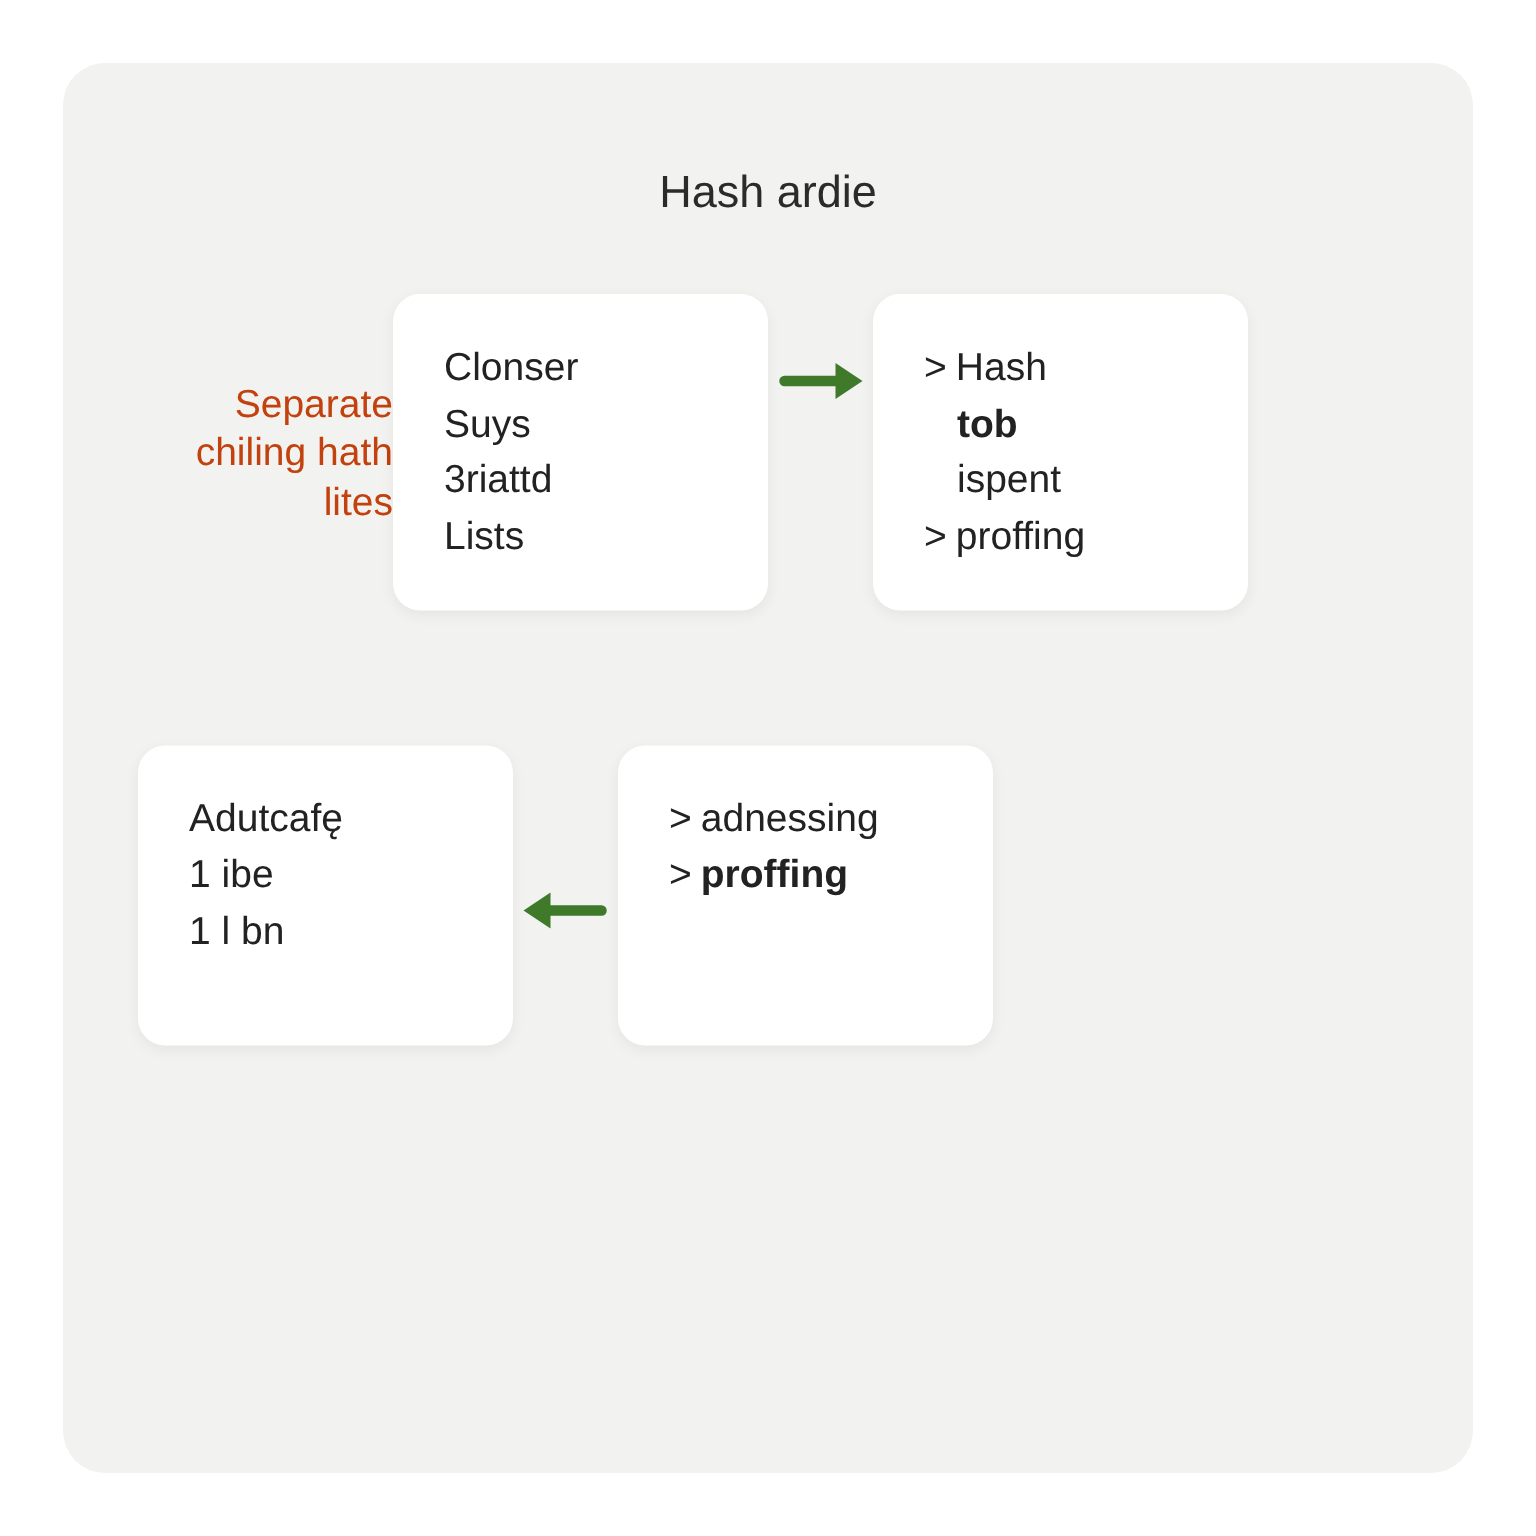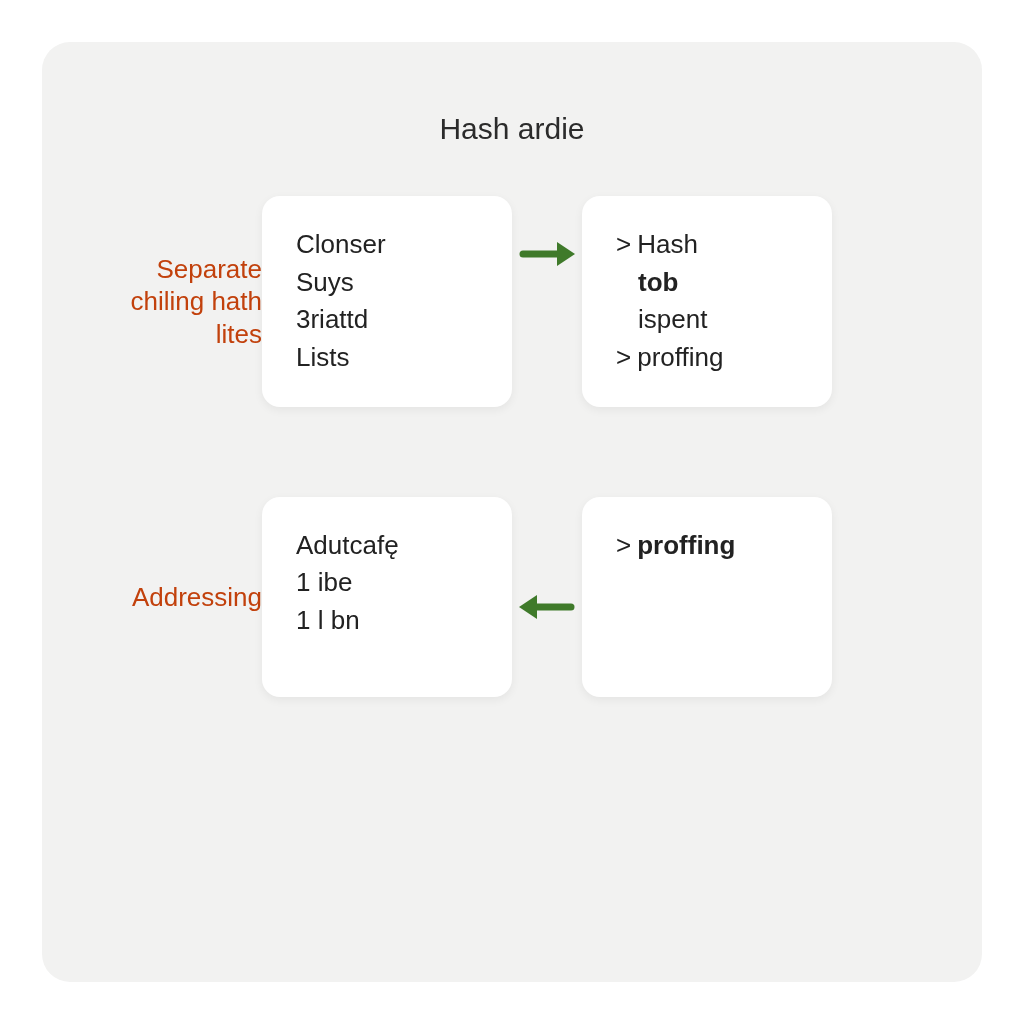--- a/index.html
+++ b/index.html
@@ -96,32 +96,32 @@
 
     <div class="card">
       <div class="line"><span class="chev">&gt;</span><span>Hash</span></div>
       <div class="line" style="padding-left:22px"><span class="bold">tob</span></div>
       <div class="line" style="padding-left:22px"><span>ispent</span></div>
       <div class="line"><span class="chev">&gt;</span><span>proffing</span></div>
     </div>
   </div>
 
   <div class="row">
-    <div class="row-label">Addressing</div>
 
     <div class="card">
       <div class="line"><span>Adutcafę</span></div>
       <div class="line"><span>1 ibe</span></div>
       <div class="line"><span>1 l bn</span></div>
     </div>
 
     <div class="arrow-wrap offset-mid">
       <svg class="arrow" viewBox="0 0 60 36">
         <line x1="54" y1="18" x2="18" y2="18"></line>
         <path class="head" d="M20 6 L2 18 L20 30 Z"></path>
       </svg>
     </div>
 
     <div class="card">
+      <div class="line"><span class="chev">&gt;</span><span>adnessing</span></div>
       <div class="line"><span class="chev">&gt;</span><span class="bold">proffing</span></div>
     </div>
   </div>
 </div>
 
 </body></html>

